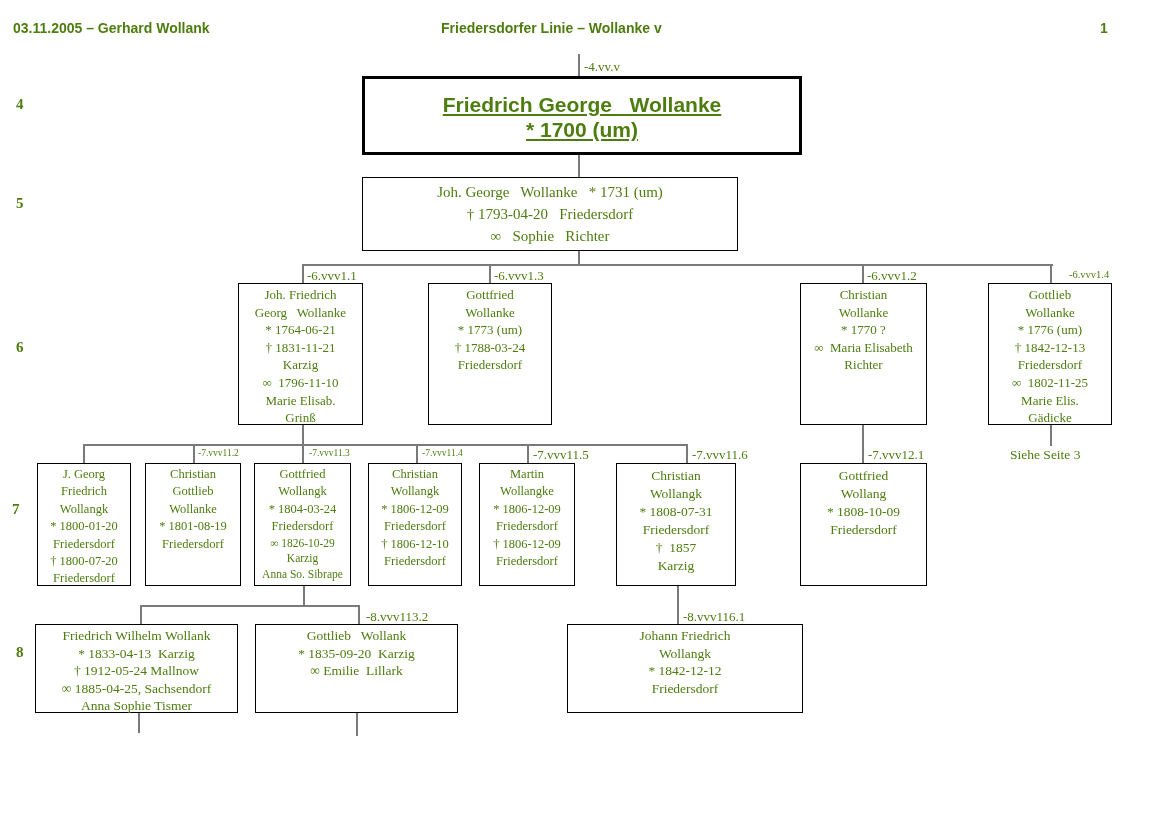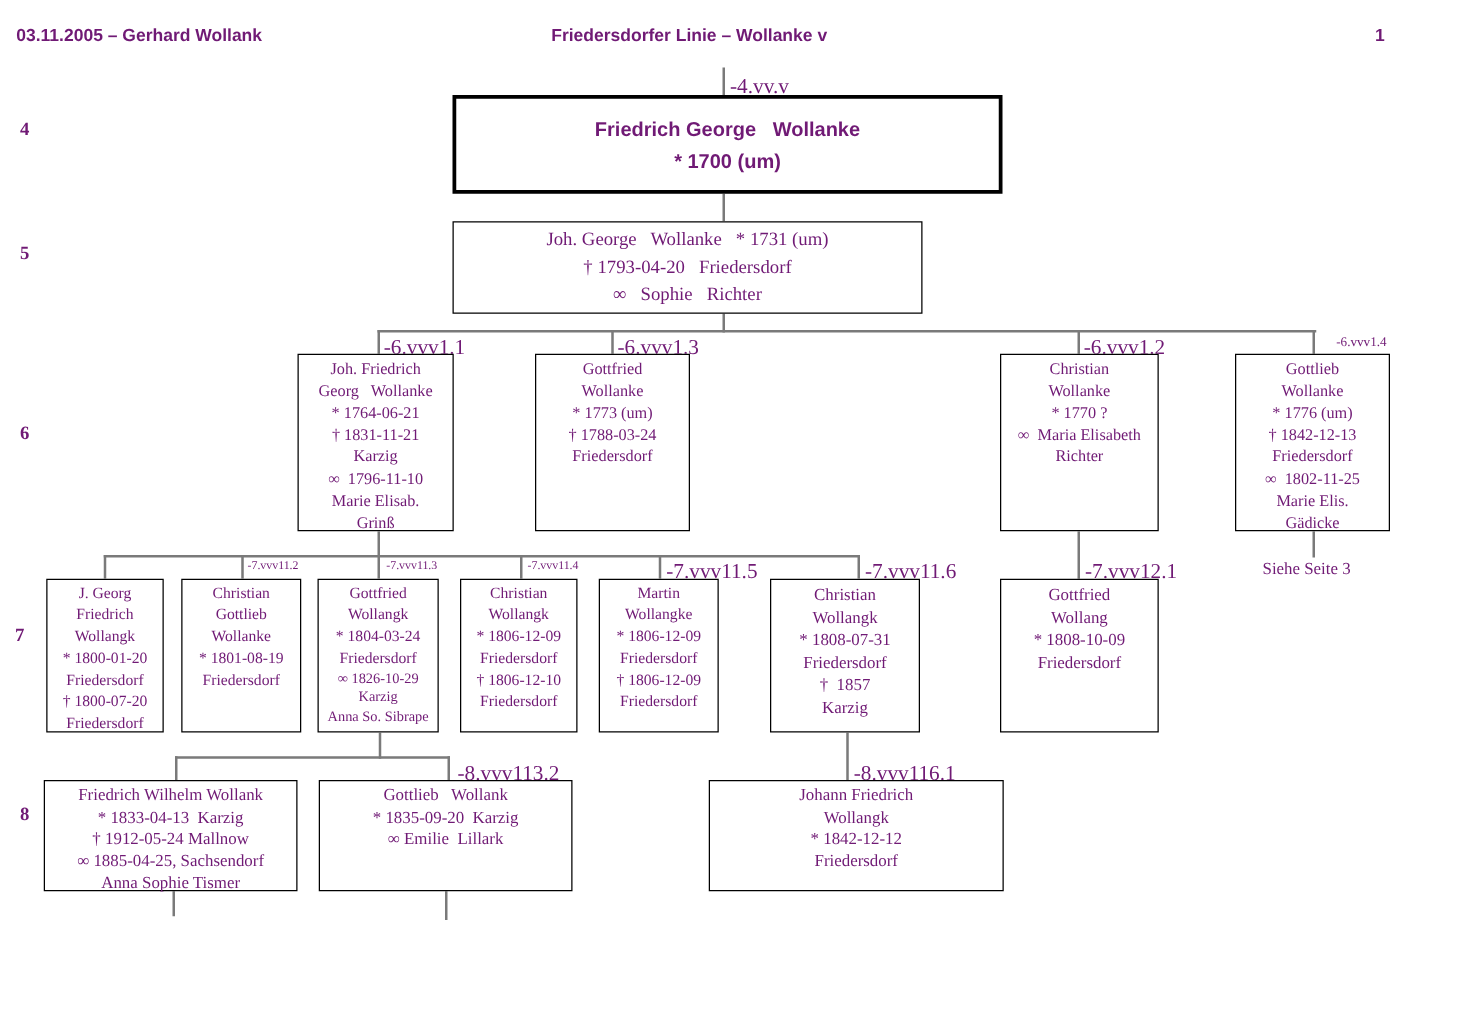--- a/index.html
+++ b/index.html
@@ -1,34 +1,34 @@
 <!DOCTYPE html>
 <html><head>
 <meta charset="utf-8">
 <style>
   html,body{margin:0;padding:0;background:#e8e8e8;}
   .page{
     position:relative;width:1169px;height:826px;background:#ffffff;
-    font-family:"Liberation Serif",serif;color:#701a75;overflow:hidden;
+    font-family:"Liberation Serif",serif;color:#4d7c0f;overflow:hidden;
   }
   .hdr{position:absolute;font-family:"Liberation Sans",sans-serif;font-weight:bold;font-size:14px;white-space:pre;}
   .rownum{position:absolute;font-family:"Liberation Serif",serif;font-weight:bold;font-size:15px;}
   .vline,.hline{position:absolute;background:#7a7a7a;}
   .vline{width:2px;}
   .hline{height:2px;}
-  .code{position:absolute;font-size:17px;white-space:pre;background:#fff;padding:0 2px;}
+  .code{position:absolute;font-size:13px;white-space:pre;background:#fff;padding:0 2px;}
   .code-sm{font-size:9.5px;}
   .code-xs{font-size:10.5px;padding-left:16px;}
   .box{
     position:absolute;border:1px solid #000;background:#fff;
     text-align:center;box-sizing:border-box;
   }
   .box .lines{white-space:pre-wrap;}
   .g4{border-width:3px;font-family:"Liberation Sans",sans-serif;font-weight:bold;}
-  .g4 .lines{font-size:16px;line-height:25px;padding-top:13px;}
+  .g4 .lines{font-size:21px;line-height:25px;padding-top:13px;text-decoration:underline;}
   .g5 .lines{font-size:15px;line-height:22px;padding-top:3px;}
   .g6 .lines{font-size:13px;line-height:17.6px;padding-top:2px;}
   .g7 .lines{font-size:12.5px;line-height:17.4px;padding-top:2px;}
   .g7 .sublines{font-size:11.5px;line-height:15.5px;white-space:pre-wrap;}
   .g7w .lines{font-size:13.5px;line-height:18px;padding-top:3px;}
   .g8 .lines{font-size:13.5px;line-height:17.6px;padding-top:2px;}
   .note{position:absolute;font-size:13.5px;white-space:pre;}
 </style>
 </head>
 <body>

